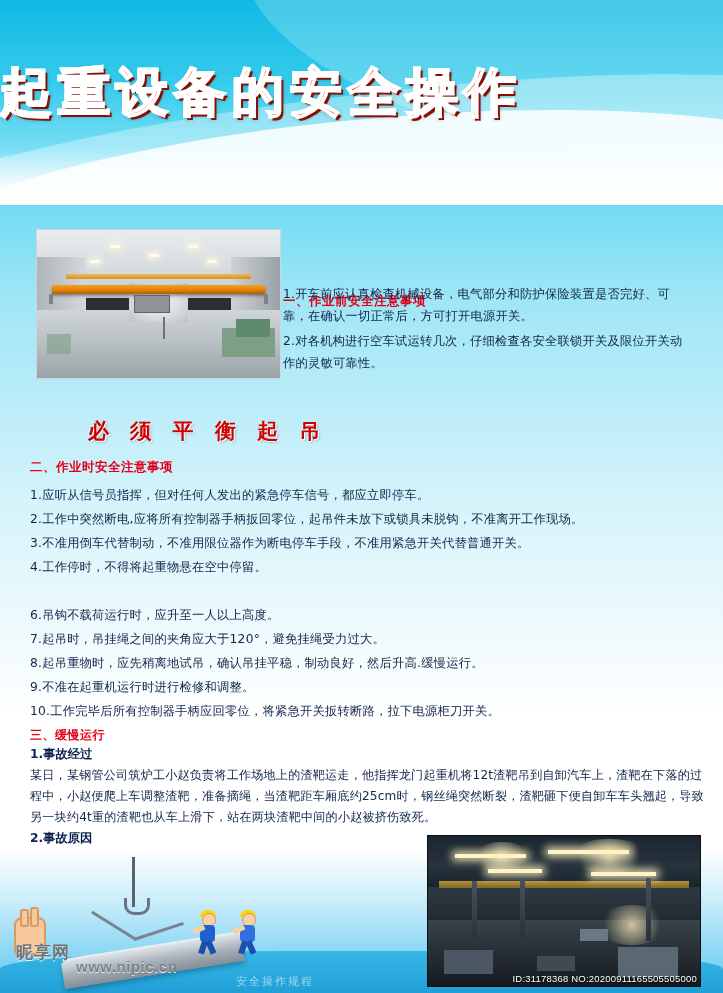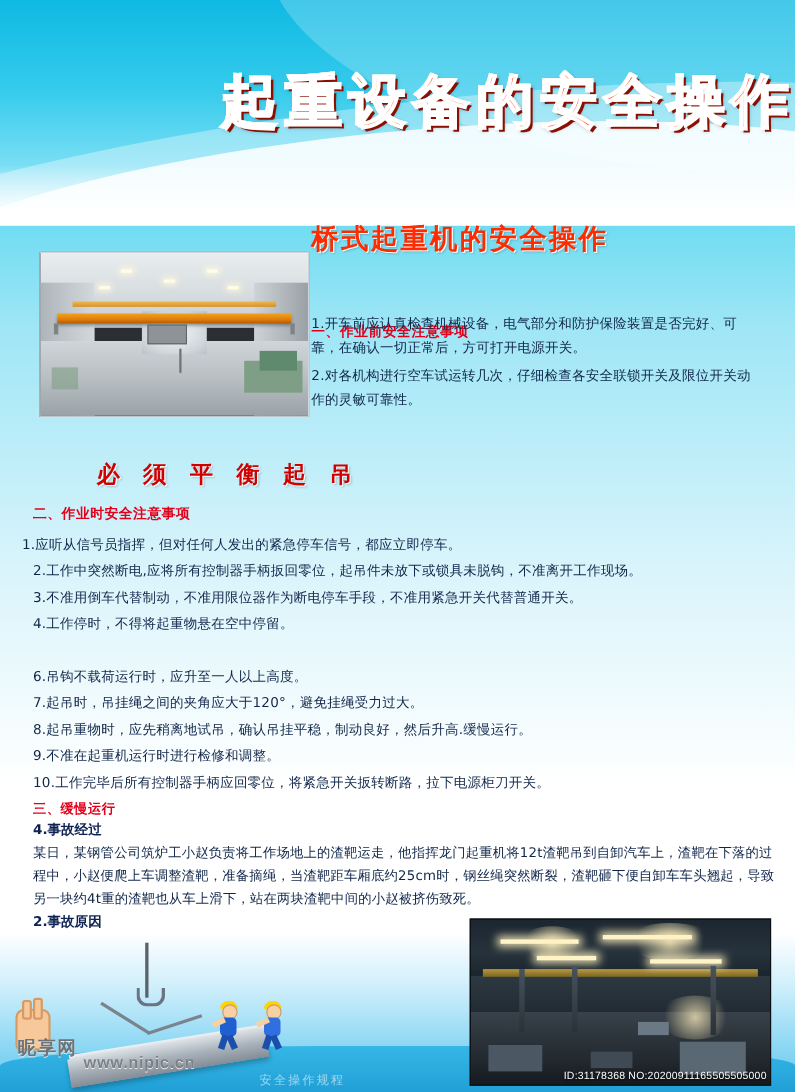--- a/index.html
+++ b/index.html
@@ -42,21 +42,21 @@
     transform:rotate(8deg);
   }
   .fade-bottom{
     position:absolute;left:0;top:150px;width:723px;height:70px;
     background:linear-gradient(180deg,rgba(255,255,255,0) 0%,rgba(255,255,255,0.9) 60%,#ffffff 100%);
   }
 
   
   .main-title{
     position:absolute;left:0;top:58px;width:723px;
-    text-align:right;
+    text-align:left;
     font-family:"DejaVu Sans","Liberation Sans",sans-serif;
     font-size:52px;
     font-weight:bold;
     letter-spacing:6px;
     color:#ff2d00;
     -webkit-text-stroke:2px #ffffff;
     text-shadow:
       3px 3px 0 #8b0f00,
       -1px -1px 0 #ffffff,
       1px -1px 0 #ffffff,
@@ -258,40 +258,39 @@
     <div class="p1-crane-beam"></div>
     <div class="p1-rail-l"></div>
     <div class="p1-rail-r"></div>
     <div class="p1-trolley"></div>
     <div class="p1-hook"></div>
     <div class="p1-mach" style="left:76%;top:66%;width:22%;height:20%;"></div>
     <div class="p1-mach2" style="left:82%;top:60%;width:14%;height:12%;"></div>
     <div class="p1-mach" style="left:4%;top:70%;width:10%;height:14%;opacity:.6"></div>
   </div>
 
-  <div class="sec-title">桥式起重机的安全操作</div>
   <div class="sub-red" style="left:283px;top:261px;margin-top:32px;">一、作业前安全注意事项</div>
   <div class="body-txt" style="left:283px;top:283px;width:412px;">1.开车前应认真检查机械设备，电气部分和防护保险装置是否完好、可靠，在确认一切正常后，方可打开电源开关。</div>
   <div class="body-txt" style="left:283px;top:330px;width:412px;">2.对各机构进行空车试运转几次，仔细检查各安全联锁开关及限位开关动作的灵敏可靠性。</div>
 
   <div class="balance-title">必 须 平 衡 起 吊</div>
 
   <div class="sub-red" style="left:30px;top:459px;">二、作业时安全注意事项</div>
-  <div class="body-txt" style="left:20px;top:484px;width:680px;">1.应听从信号员指挥，但对任何人发出的紧急停车信号，都应立即停车。</div>
+  <div class="body-txt" style="left:30px;top:484px;width:680px;">1.应听从信号员指挥，但对任何人发出的紧急停车信号，都应立即停车。</div>
   <div class="body-txt" style="left:30px;top:508px;width:680px;">2.工作中突然断电,应将所有控制器手柄扳回零位，起吊件未放下或锁具未脱钩，不准离开工作现场。</div>
   <div class="body-txt" style="left:30px;top:532px;width:680px;">3.不准用倒车代替制动，不准用限位器作为断电停车手段，不准用紧急开关代替普通开关。</div>
   <div class="body-txt" style="left:30px;top:556px;width:680px;">4.工作停时，不得将起重物悬在空中停留。</div>
   <div class="body-txt" style="left:30px;top:604px;width:680px;">6.吊钩不载荷运行时，应升至一人以上高度。</div>
   <div class="body-txt" style="left:30px;top:628px;width:680px;">7.起吊时，吊挂绳之间的夹角应大于120°，避免挂绳受力过大。</div>
   <div class="body-txt" style="left:30px;top:652px;width:680px;">8.起吊重物时，应先稍离地试吊，确认吊挂平稳，制动良好，然后升高.缓慢运行。</div>
   <div class="body-txt" style="left:30px;top:676px;width:680px;">9.不准在起重机运行时进行检修和调整。</div>
   <div class="body-txt" style="left:30px;top:700px;width:680px;">10.工作完毕后所有控制器手柄应回零位，将紧急开关扳转断路，拉下电源柜刀开关。</div>
 
   <div class="sub-red" style="left:30px;top:727px;font-size:12px;">三、缓慢运行</div>
-  <div class="case-head case-h1" style="top:746px;">4.事故经过</div>
+  <div class="case-head case-h1" style="top:746px;">1.事故经过</div>
   <div class="body-txt" style="left:30px;top:765px;width:676px;line-height:21px;font-size:12.1px;">某日，某钢管公司筑炉工小赵负责将工作场地上的渣靶运走，他指挥龙门起重机将12t渣靶吊到自卸汽车上，渣靶在下落的过程中，小赵便爬上车调整渣靶，准备摘绳，当渣靶距车厢底约25cm时，钢丝绳突然断裂，渣靶砸下便自卸车车头翘起，导致另一块约4t重的渣靶也从车上滑下，站在两块渣靶中间的小赵被挤伤致死。</div>
   <div class="case-head" style="left:30px;top:830px;">2.事故原因</div>
   <div class="body-txt" style="left:30px;top:849px;width:676px;line-height:21px;font-size:12.1px;">钢丝绳因超负荷使用而被拉断；吊物未落稳时，便上车调整摘绳属于违规行为。</div>
 
   <div class="bottom-band">
     <div class="bb-sky"></div>
     <div class="bb-ground"></div>
     <div class="il-cable"></div>
     <div class="il-hook"></div>
     <div class="il-sling-l"></div>

